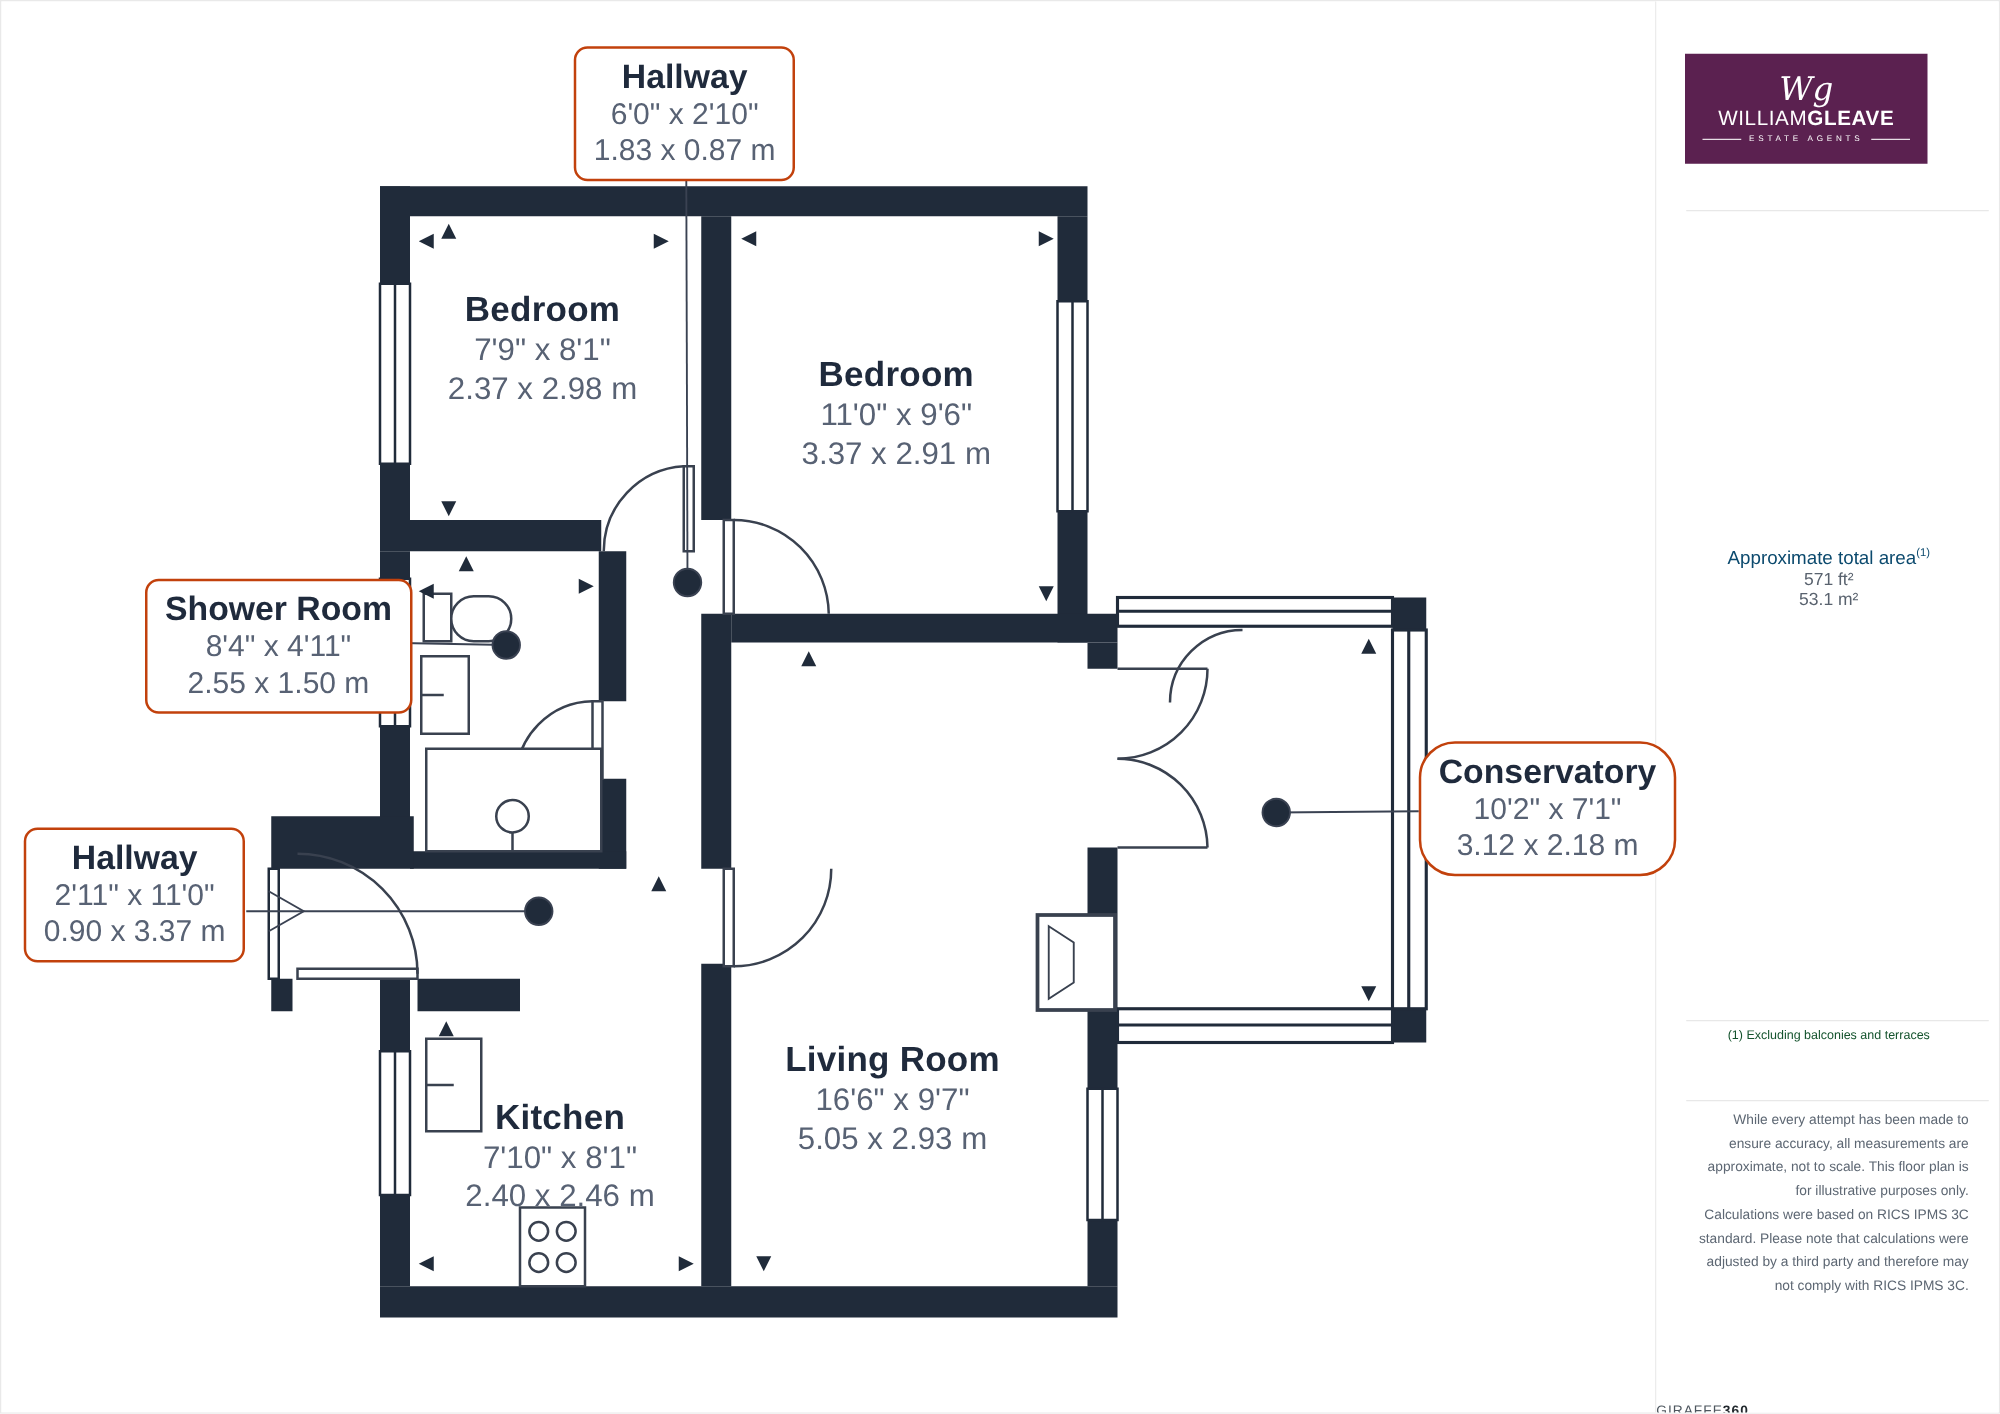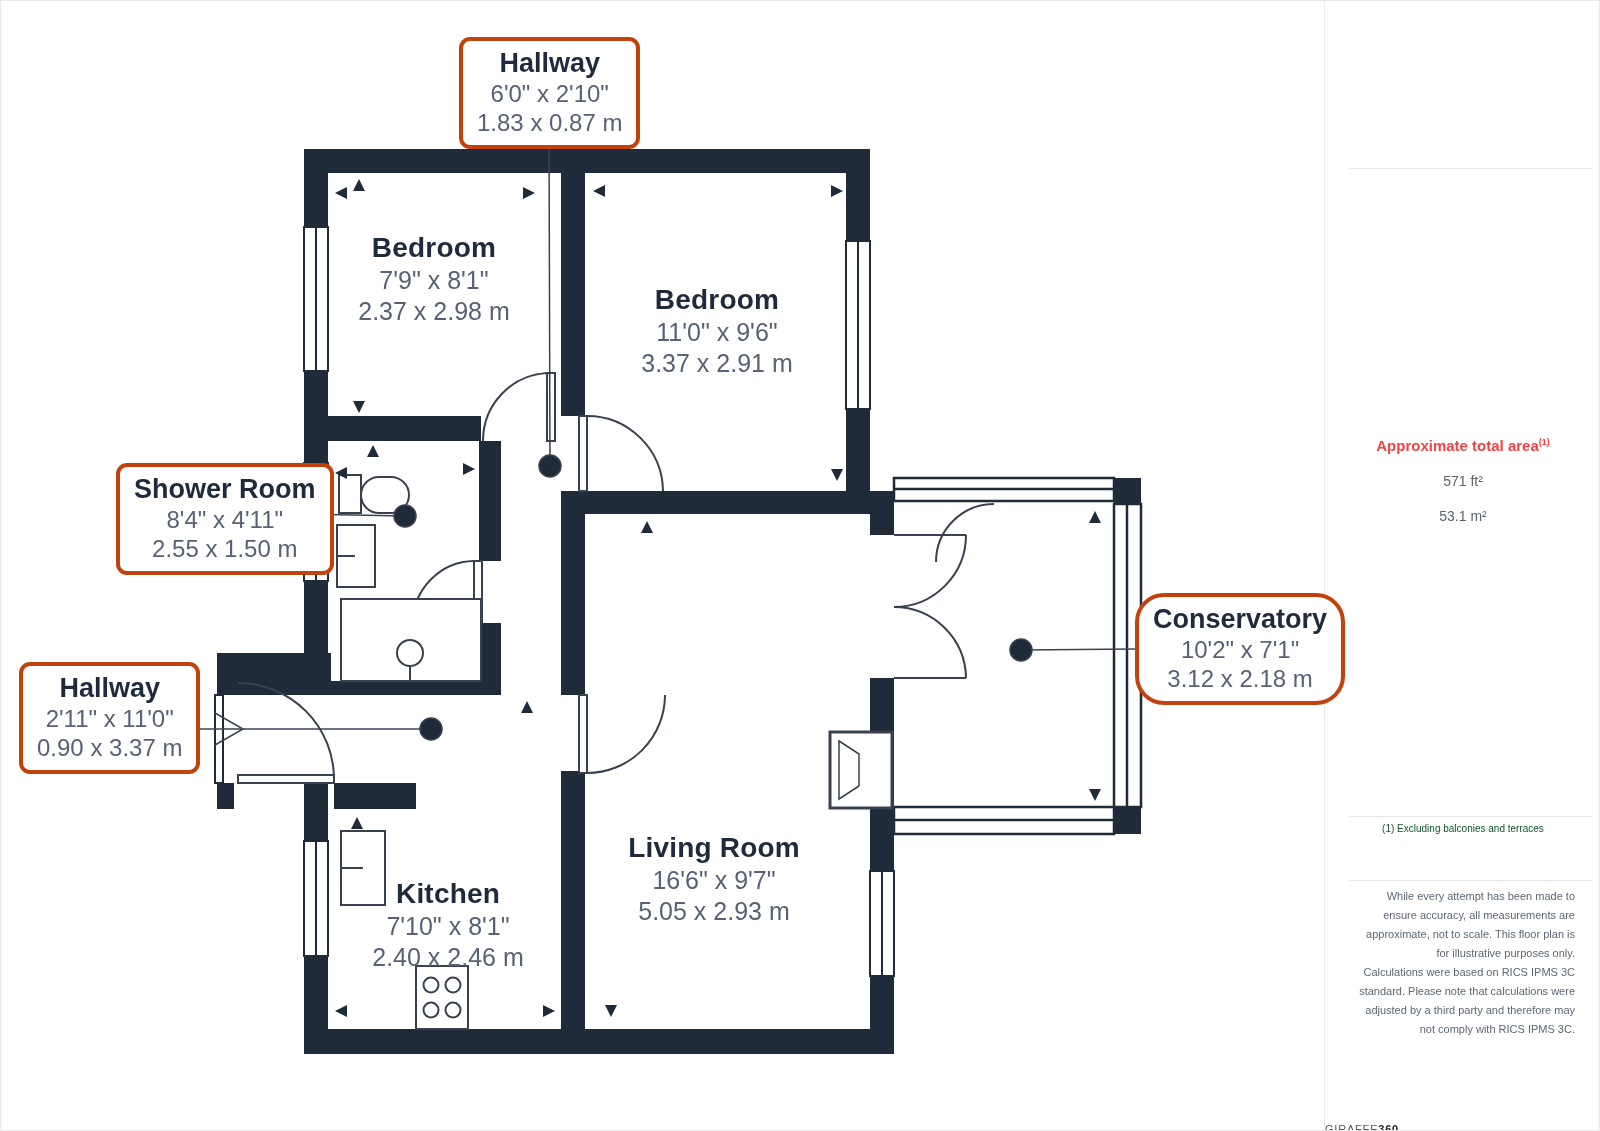--- a/index.html
+++ b/index.html
@@ -7,43 +7,43 @@
   .page { position:relative; width:1600px; height:1131px; background:#fff; border:1px solid #e9e9e9; overflow:hidden; }
 
   
   .plan-area { position:absolute; left:0; top:0; width:1330px; height:1131px; }
   .plan-svg { position:absolute; left:0; top:0; }
 
   .room-label { position:absolute; text-align:center; transform:translateX(-50%); white-space:nowrap; }
   .room-label .rname { font-size:28px; font-weight:bold; color:#1f2a3c; letter-spacing:.2px; }
   .room-label .rdim  { font-size:25px; color:#586274; margin-top:2px; }
 
-  .callout { position:absolute; background:#fff; border:4px solid #c2410c; border-radius:11px;
+  .callout { position:absolute; background:#fff; border:2px solid #c2410c; border-radius:11px;
              padding:7px 14px 9px; text-align:center; white-space:nowrap; z-index:5; }
   .callout .cname { font-size:27px; font-weight:bold; color:#1f2a3c; }
   .callout .cdim  { font-size:24px; color:#586274; margin-top:1px; line-height:1.15; }
 
   
   .sidebar { position:absolute; left:1323px; top:0; width:277px; height:1131px; border-left:1px solid #ececec; background:#fff; }
   .divider { position:absolute; left:24px; right:10px; height:1px; background:#e8e8e8; }
 
   .logo-box { position:absolute; left:23px; top:42px; width:194px; height:88px; background:#5b2150;
               display:flex; flex-direction:column; align-items:center; justify-content:center; color:#fff; }
   .monogram { font-family:"DejaVu Serif", serif; font-style:italic; font-size:26px; line-height:24px; color:#fff; }
   .brandline { font-size:16.5px; letter-spacing:.5px; margin-top:2px; }
   .brand-light { font-weight:300; }
   .brand-bold { font-weight:bold; }
   .tagline { display:flex; align-items:center; gap:6px; margin-top:3px; width:86%; }
   .tagline .rule { flex:1; height:1px; background:rgba(255,255,255,.85); }
   .tagline .tg { font-size:6.5px; letter-spacing:3px; color:#fff; }
 
   .area-block { position:absolute; left:0; top:436px; width:100%; text-align:center; }
-  .area-title { font-size:15px; font-weight:bold; color:#ef4444; }
+  .area-title { font-size:15px; font-weight:normal; color:#0c4a6e; }
   .area-title sup { font-size:9px; }
-  .area-val { font-size:14px; color:#59626e; margin-top:19px; }
+  .area-val { font-size:14px; color:#59626e; margin-top:0; }
 
   .footnote { position:absolute; left:20px; right:20px; top:822px; text-align:center; font-size:10px; color:#14532d; }
 
   .disclaimer { position:absolute; left:26px; right:26px; text-align:right; font-size:11px; color:#5d6773; line-height:19px; }
   .d1 { top:886px; }
   .d2 { top:962px; }
 
   .giraffe { position:absolute; left:0; top:1122px; width:100%; font-size:11px; letter-spacing:.8px; }
   .giraffe .g1 { color:#4d565e; }
   .giraffe .g2 { color:#22292e; font-weight:bold; }
@@ -226,20 +226,31 @@
     </div>
     <div class="callout" style="left:1134px; top:592px;border-radius:29px;">
       <div class="cname">Conservatory</div>
       <div class="cdim">10'2" x 7'1"</div>
       <div class="cdim">3.12 x 2.18 m</div>
     </div>
   </div>
 
   <aside class="sidebar">
 
+    <div class="logo-box">
+      <div class="monogram">Wg</div>
+      <div class="brandline">
+        <span class="brand-light">WILLIAM</span><span class="brand-bold">GLEAVE</span>
+      </div>
+      <div class="tagline">
+        <span class="rule"></span>
+        <span class="tg">ESTATE AGENTS</span>
+        <span class="rule"></span>
+      </div>
+    </div>
 
     <div class="divider" style="top:167px;"></div>
 
     <div class="area-block">
       <div class="area-title">
         <span>Approximate total area</span><sup>(1)</sup>
       </div>
       <div class="area-val">571 ft²</div>
       <div class="area-val">53.1 m²</div>
     </div>

